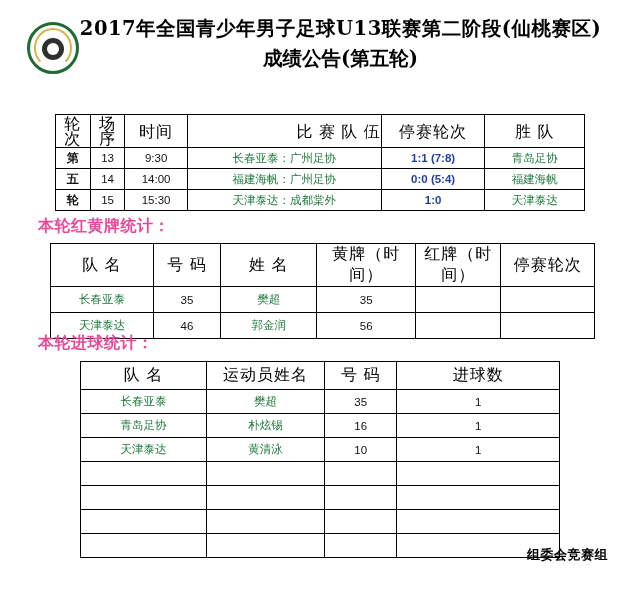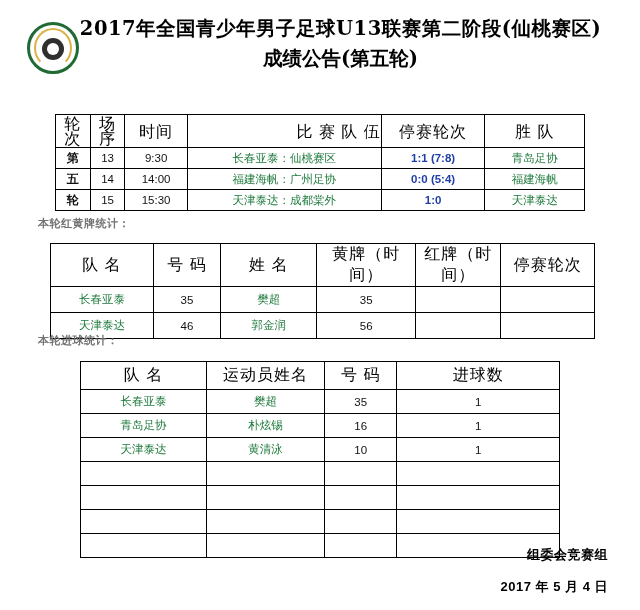--- a/index.html
+++ b/index.html
@@ -138,23 +138,23 @@
   .col-teams { width: 196px; text-align: right; }
   .col-score { width: 104px; }
   .col-winner{ width: 100px; }
   .round-char {
     font-weight: bold;
     font-size: 12px;
   }
   
   .caption {
     position: absolute;
-    font-size: 11px;
-    font-weight: bold;
-    color: #737373;
+    font-size: 16px;
+    font-weight: bold;
+    color: #ec4899;
     letter-spacing: 0.5px;
   }
   #caption-cards { left: 38px; top: 216px; }
   #caption-goals { left: 38px; top: 333px; }
   
   .cards-wrap {
     position: absolute;
     left: 50px;
     top: 243px;
   }
@@ -216,21 +216,21 @@
           <td class="hdr-cell col-order">场序</td>
           <td class="hdr-cell col-time">时间</td>
           <td class="hdr-cell col-teams">比 赛 队 伍</td>
           <td class="hdr-cell col-score">停赛轮次</td>
           <td class="hdr-cell col-winner">胜 队</td>
         </tr>
         <tr>
           <td class="round-char">第</td>
           <td>13</td>
           <td>9:30</td>
-          <td class="green">长春亚泰：仙桃赛区</td>
+          <td class="green">长春亚泰：广州足协</td>
           <td class="blue-bold">1:1 (7:8)</td>
           <td class="green">青岛足协</td>
         </tr>
         <tr>
           <td class="round-char">五</td>
           <td>14</td>
           <td>14:00</td>
           <td class="green">福建海帆：广州足协</td>
           <td class="blue-bold">0:0 (5:4)</td>
           <td class="green">福建海帆</td>
@@ -329,15 +329,14 @@
           <td></td>
           <td></td>
           <td></td>
           <td></td>
         </tr>
       </tbody>
     </table>
   </div>
 
   <div class="sign" id="sign-org">组委会竞赛组</div>
-  <div class="sign" id="sign-date">2017 年 5 月 4 日</div>
 
 </div>
 
 </body></html>

